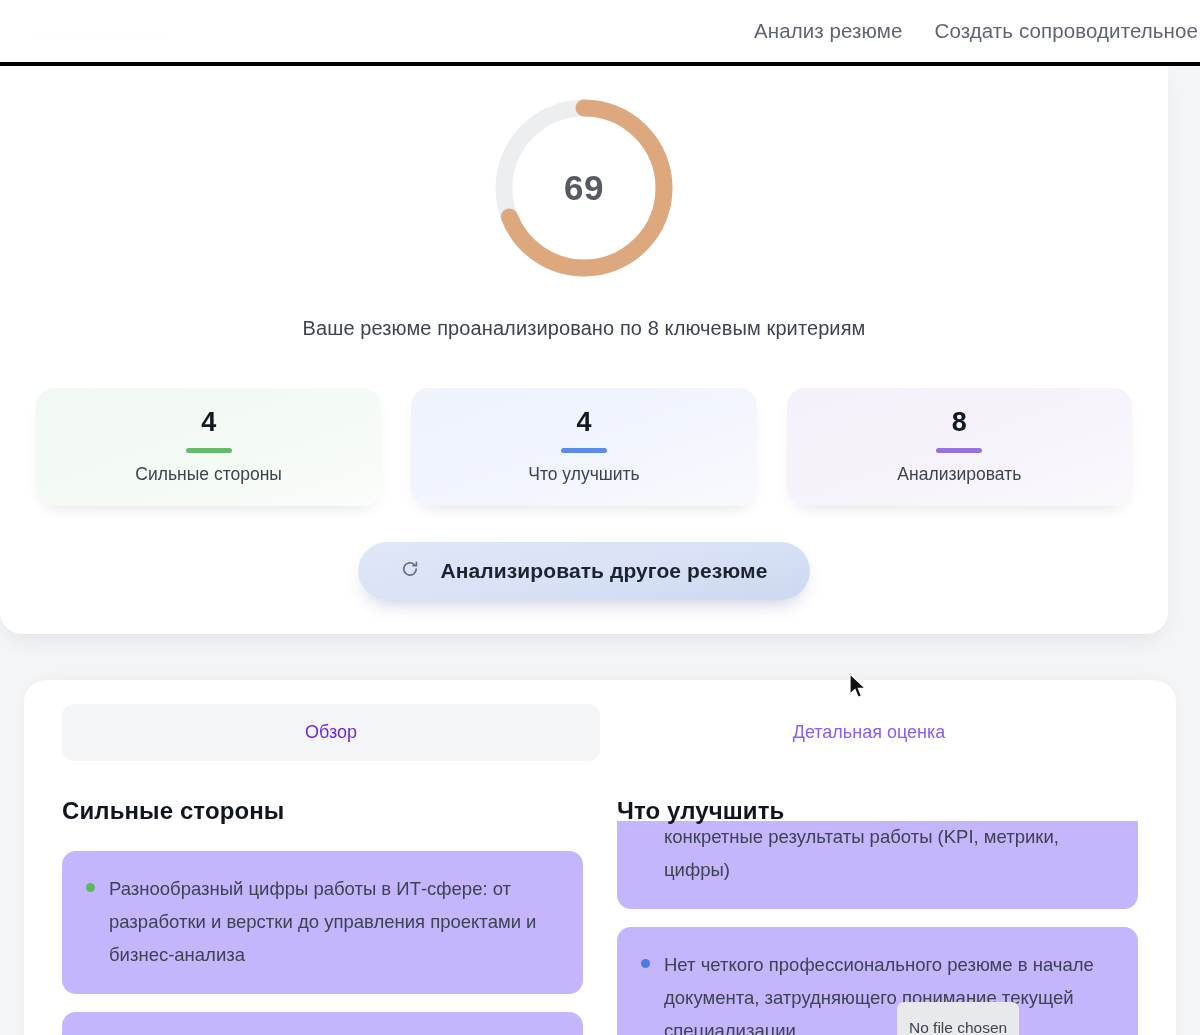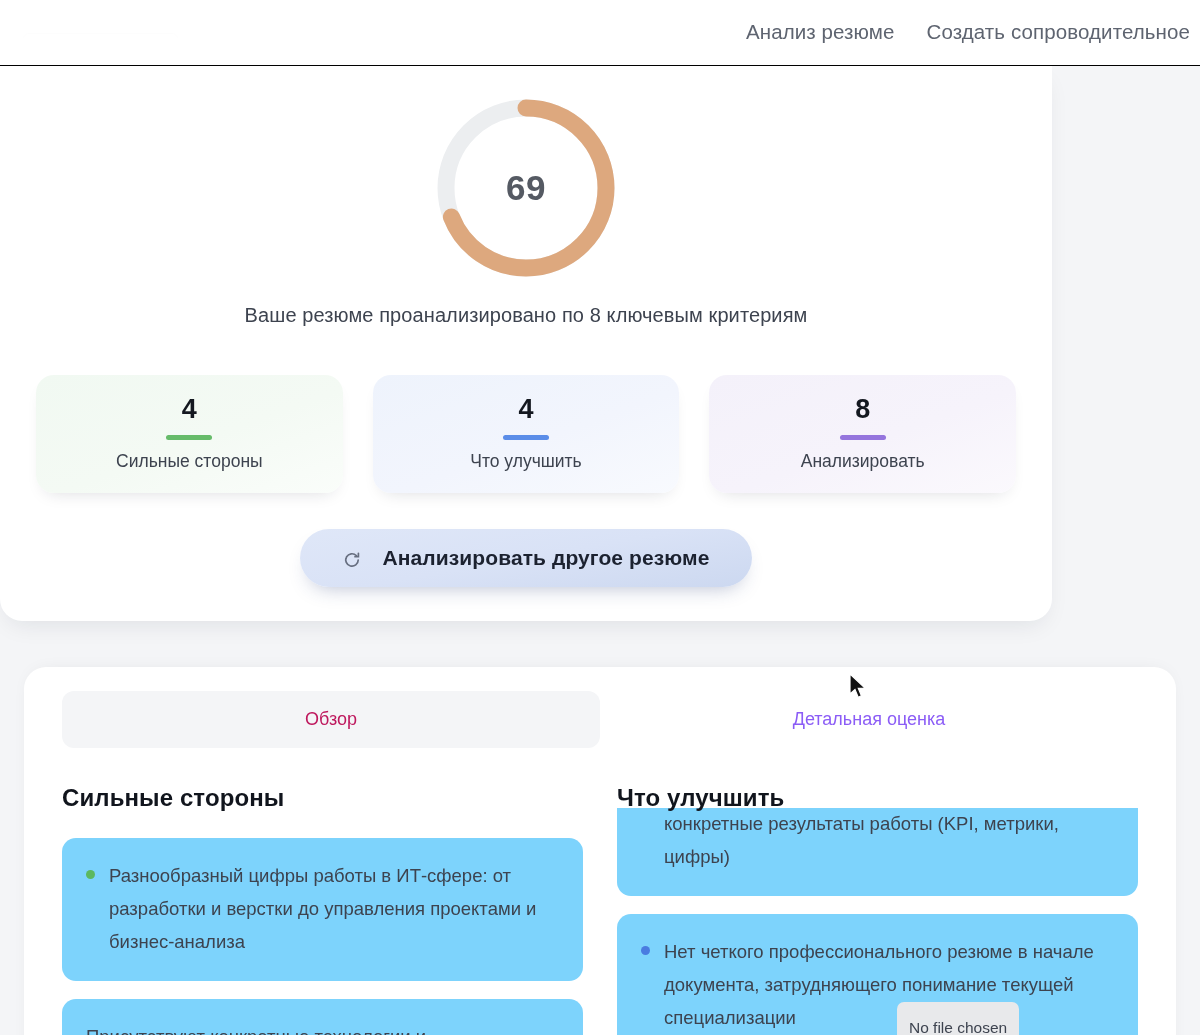--- a/index.html
+++ b/index.html
@@ -19,22 +19,22 @@
   }
 
   
   .topbar {
     position: relative;
     height: 66px;
     background: #ffffff;
     display: flex;
     align-items: center;
     justify-content: flex-end;
-    padding-right: 12px;
-    border-bottom: 1px solid #000000;
+    padding-right: 4px;
+    border-bottom: 4px solid #000000;
     overflow: hidden;
   }
   .nav-links {
     display: flex;
     align-items: center;
     gap: 32px;
     white-space: nowrap;
     padding-right: 0;
     transform: translateX(2px);
   }
@@ -65,21 +65,21 @@
     width: 1200px;
     background: #f4f5f7;
     padding: 0 0 0 0;
   }
 
   
   .summary-card {
     position: relative;
     margin: 0 22px 0 0;
     margin-left: 0;
-    width: 1052px;
+    width: 1168px;
     background: #ffffff;
     border-radius: 0 0 22px 22px;
     box-shadow: 0 10px 24px -8px rgba(23,28,45,.10);
     padding: 24px 0 34px 0;
   }
 
   .ring-wrap {
     display: flex;
     justify-content: center;
     margin-top: 6px;
@@ -97,21 +97,21 @@
     align-items: center;
     justify-content: center;
     font-size: 35px;
     font-weight: bold;
     color: #555a63;
     letter-spacing: .5px;
   }
 
   .summary-caption {
     text-align: center;
-    margin-top: 24px;
+    margin-top: 37px;
     font-size: 20px;
     color: #3d434f;
     letter-spacing: .1px;
   }
 
   
   .stats {
     display: flex;
     gap: 30px;
     padding: 0 36px;
@@ -149,21 +149,21 @@
   }
 
   
   .action-row {
     display: flex;
     justify-content: center;
     margin-top: 36px;
   }
   .action-btn {
     display: inline-flex;
-    align-items: flex-end;
+    align-items: flex-start;
     gap: 20px;
     padding: 17px 42px;
     border: none;
     border-radius: 34px;
     background: linear-gradient(170deg,#dfe7f8 0%, #d9e2f6 50%, #ccd8f0 100%);
     box-shadow: 0 10px 20px -10px rgba(40,60,120,.35);
     font-family: inherit;
     font-size: 21px;
     font-weight: bold;
     color: #1c2230;
@@ -195,41 +195,41 @@
     font-size: 18px;
     border-radius: 12px;
     cursor: pointer;
     color: #8b5cf6;
     background: transparent;
     border: none;
     font-family: inherit;
   }
   .tab.active {
     background: #f4f5f7;
-    color: #be185d;
+    color: #6d28d9;
   }
 
   
   .columns {
     display: flex;
     gap: 34px;
     padding: 36px 38px 0;
   }
   .column { flex: 1 1 0; min-width: 0; }
 
   .col-title {
     font-size: 24px;
     font-weight: bold;
     color: #11151d;
     letter-spacing: .1px;
     margin-bottom: 26px;
   }
 
   .list-item {
-    background: #7dd3fc;
+    background: #c4b5fd;
     border-radius: 14px;
     padding: 22px 24px;
     margin-bottom: 18px;
     display: flex;
     gap: 14px;
     align-items: flex-start;
   }
   
   .list-item.clipped {
     padding-top: 0;

